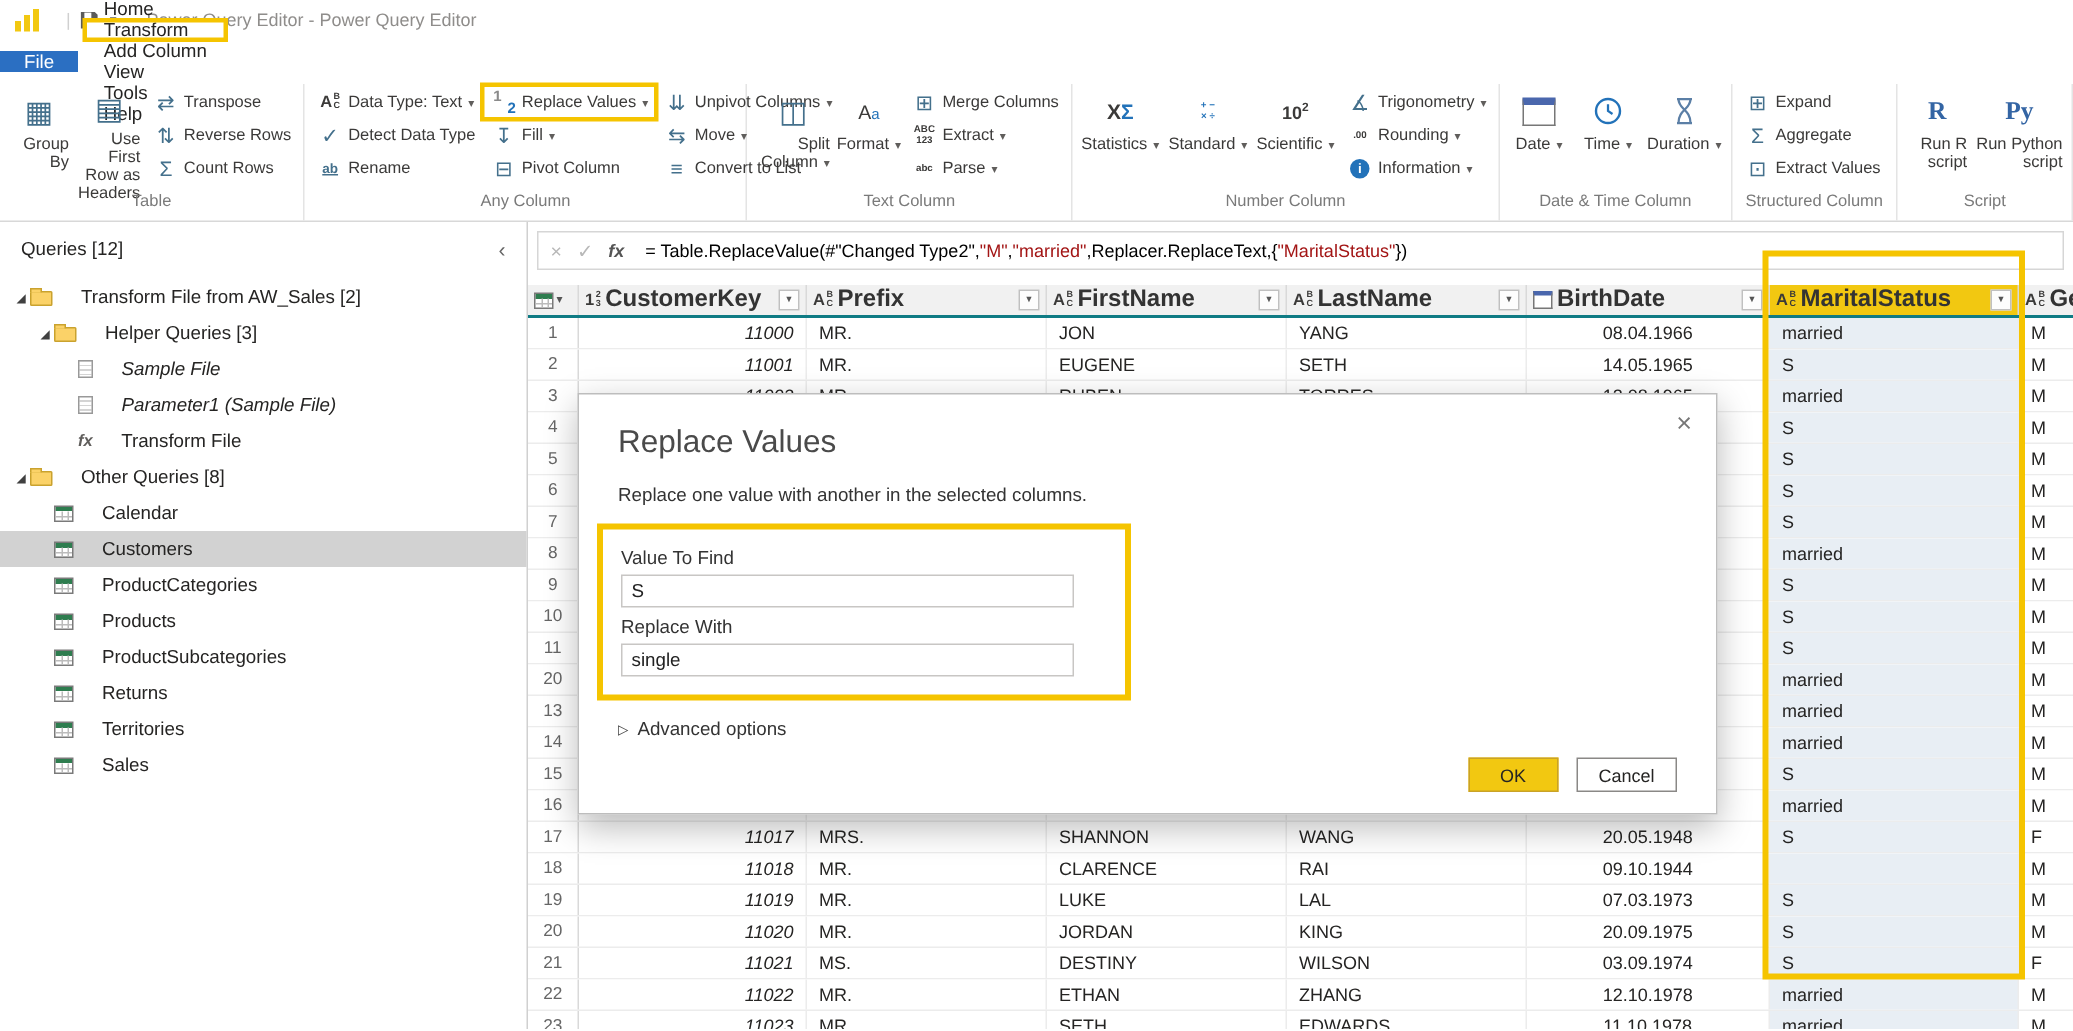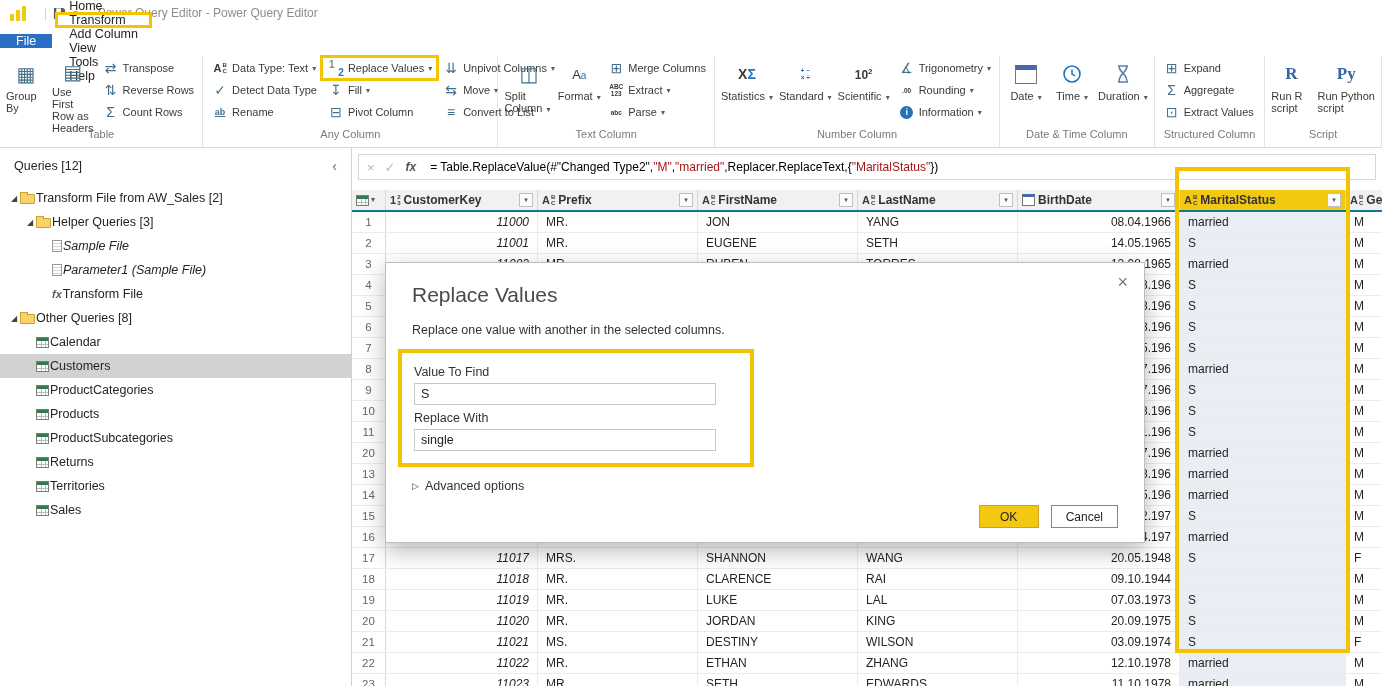--- a/index.html
+++ b/index.html
@@ -21,21 +21,21 @@
   .tab{display:flex;align-items:center;padding:0 13px;font-size:12.5px;color:#252423;cursor:default}
   .tab.file{background:#2B6FC2;color:#fff;padding:0 16px;margin-right:4px}
   .tab.active{outline:3px solid #F5C400;outline-offset:-2px;position:relative;z-index:5;background:#fff}
 
   
   .ribbon{height:92px;display:flex;background:#fff;border-bottom:1px solid #d8d8d8;align-items:stretch}
   .rb-group{display:flex;flex-direction:column;border-right:1px solid #e4e4e4;padding:1px 3px 0}
   .rb-body{display:flex;align-items:flex-start;height:68px}
   .rb-label{font-size:11px;color:#7a7a7a;text-align:center;padding:3px 6px 2px;white-space:nowrap}
   .rb-lg{display:flex;flex-direction:column;align-items:center;min-width:46px;max-width:68px;height:66px;padding:2px 3px;cursor:default}
-  .rb-lg .lbl{font-size:11px;line-height:12px;text-align:left;color:#3b3a39;margin-top:2px}
+  .rb-lg .lbl{font-size:11px;line-height:12px;text-align:right;color:#3b3a39;margin-top:2px}
   .rb-col{display:flex;flex-direction:column;flex-wrap:wrap;height:66px;align-content:flex-start}
   .rb-sm{display:flex;align-items:center;height:22px;padding:0 5px;font-size:11px;color:#3b3a39;white-space:nowrap;cursor:default}
   .rb-sm .lbl{margin-left:3px}
   .caret{font-size:8px;color:#605e5c;margin-left:4px}
   .rb-sm.hl,.rb-lg.hl{outline:3px solid #F5C400;outline-offset:-1px;position:relative;z-index:6}
 
   
   .ic{display:inline-flex;align-items:center;justify-content:center}
   .rb-sm .ic{width:18px;min-width:18px}
   .rb-lg .ic{height:28px;margin-top:1px}
@@ -71,46 +71,46 @@
 
   
   .main{display:flex;height:538px}
   .sidebar{width:352px;min-width:352px;border-right:1px solid #d0d0d0;background:#fff}
   .sb-head{display:flex;align-items:center;justify-content:space-between;padding:10px 14px 6px 14px;font-size:12.5px;color:#252423}
   .sb-collapse{color:#666;font-size:14px;cursor:default}
   .qtree{margin-top:6px}
   .qitem{height:24px;display:flex;align-items:center;font-size:12.5px;color:#252423;cursor:default}
   .qitem.sel{background:#d2d2d2}
   .qitem.it .qlbl{font-style:italic}
-  .qlbl{margin-left:1px;white-space:nowrap}
+  .qlbl{margin-left:19px;white-space:nowrap}
   .exp{width:12px;font-size:8px;color:#404040;display:inline-flex;justify-content:center}
   .exp-sp{width:12px}
 
   .content{flex:1;overflow:hidden;position:relative}
   
   .fbar{display:flex;align-items:center;height:26px;border:1px solid #d6d6d6;background:#fff;margin:6px 6px 0 6px;padding-left:8px}
   .fb-btn{color:#b8b8b8;font-size:13px;margin-right:10px;cursor:default}
   .fb-fx{font-style:italic;font-weight:bold;color:#555;font-size:12px;margin-right:14px}
   .fb-input{flex:1;font-size:12px;color:#000;white-space:nowrap;overflow:hidden}
   .seg-string{color:#A31515}
 
   
   .grid{margin-top:10px}
   .g-row{display:flex;height:21px;border-bottom:1px solid #ececec;background:#fff}
   .g-head{height:22px;border-bottom:2px solid #0F7B84;background:#f1f1f1}
   .g-cell{border-right:1px solid #ececec;padding:0 8px;line-height:20px;overflow:hidden;white-space:nowrap;font-size:12px;flex:none}
   .g-head .g-cell{border-right:1px solid #d9d9d9;display:flex;align-items:center;padding:0 4px;background:#f1f1f1}
   .g-corner{justify-content:flex-start;gap:2px}
   .hdr-caret{font-size:8px;color:#555}
-  .hlbl{font-weight:bold;font-size:12px;color:#333;margin-left:3px;overflow:hidden;white-space:nowrap}
+  .hlbl{font-weight:bold;font-size:16px;color:#333;margin-left:3px;overflow:hidden;white-space:nowrap}
   .fbox{margin-left:auto;width:14px;height:14px;min-width:14px;border:1px solid #c0c0c0;background:#fdfdfd;color:#555;font-size:6px;display:inline-flex;align-items:center;justify-content:center}
   .hdr-sel{background:#F2C811 !important}
   .g-rn{color:#666;text-align:center;border-right:1px solid #d9d9d9;font-size:11.5px;padding:0 2px}
   .g-number{text-align:right;font-style:italic}
-  .g-date{text-align:right}
+  .g-date{text-align:center}
   .col-sel{background:#E8EEF4}
 
   
   .dialog{position:absolute;left:385px;top:262px;width:760px;height:281px;background:#fff;border:1px solid #bdbdbd;box-shadow:0 8px 22px rgba(0,0,0,.28);z-index:40;padding:20px 26px}
   .dlg-close{position:absolute;top:10px;right:16px;font-size:18px;color:#777;line-height:18px;cursor:default}
   .dlg-title{font-size:21px;font-weight:300;color:#4a4a4a}
   .dlg-desc{margin-top:16px;font-size:12.5px;color:#333}
   .dlg-fields{margin:12px 0 0 -14px;border:4px solid #F5C400;padding:6px 12px 12px;width:356px}
   .dlg-label{margin:6px 0 4px;font-size:12.5px;color:#333}
   .dlg-input{width:302px;height:22px;border:1px solid #c8c6c4;font-size:12.5px;padding:0 6px;color:#222;font-family:"Liberation Sans",sans-serif}

